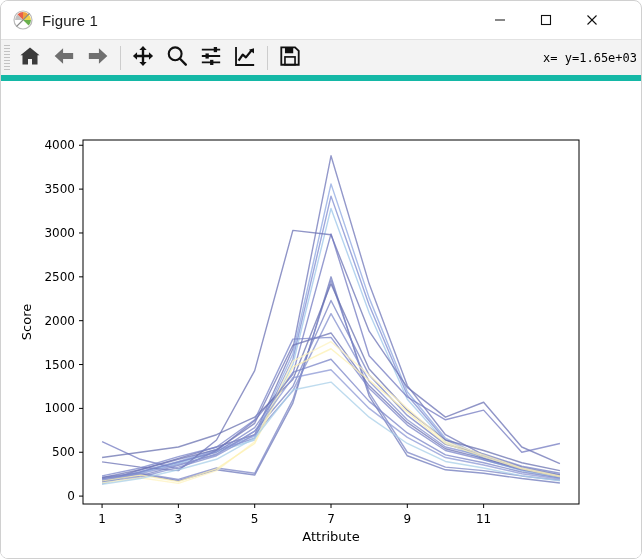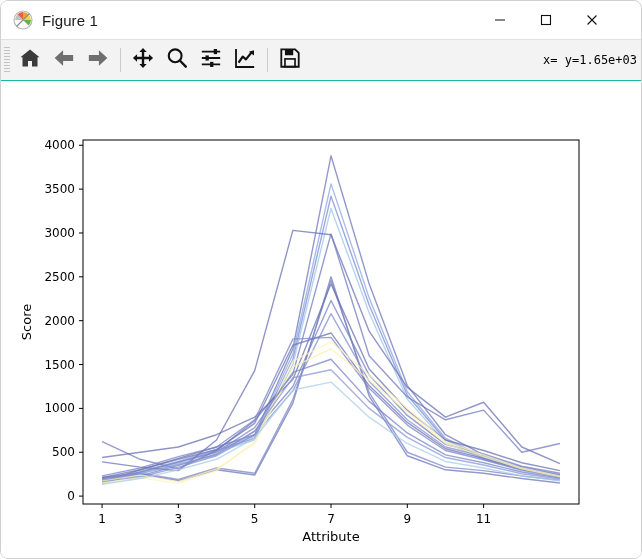--- a/index.html
+++ b/index.html
@@ -39,21 +39,21 @@
   }
   .winbtn{
     width:46px;height:38px;display:flex;align-items:center;justify-content:center;
     cursor:default;
   }
   
   #toolbar{
     position:absolute;left:0;top:38px;width:642px;height:42px;
     background:#f3f3f3;
     border-top:1px solid #e2e2e2;
-    border-bottom:1px solid #14b8a6;
+    border-bottom:6px solid #14b8a6;
     box-sizing:border-box;
     display:flex;align-items:center;
   }
   #grip{
     width:6px;height:26px;margin-left:3px;margin-right:3px;
     background-image:repeating-linear-gradient(to bottom,#c2c2c2 0 1px,transparent 1px 3px);
     flex:0 0 auto;
   }
   .tbtn{
     width:34px;height:34px;display:flex;align-items:center;justify-content:center;

